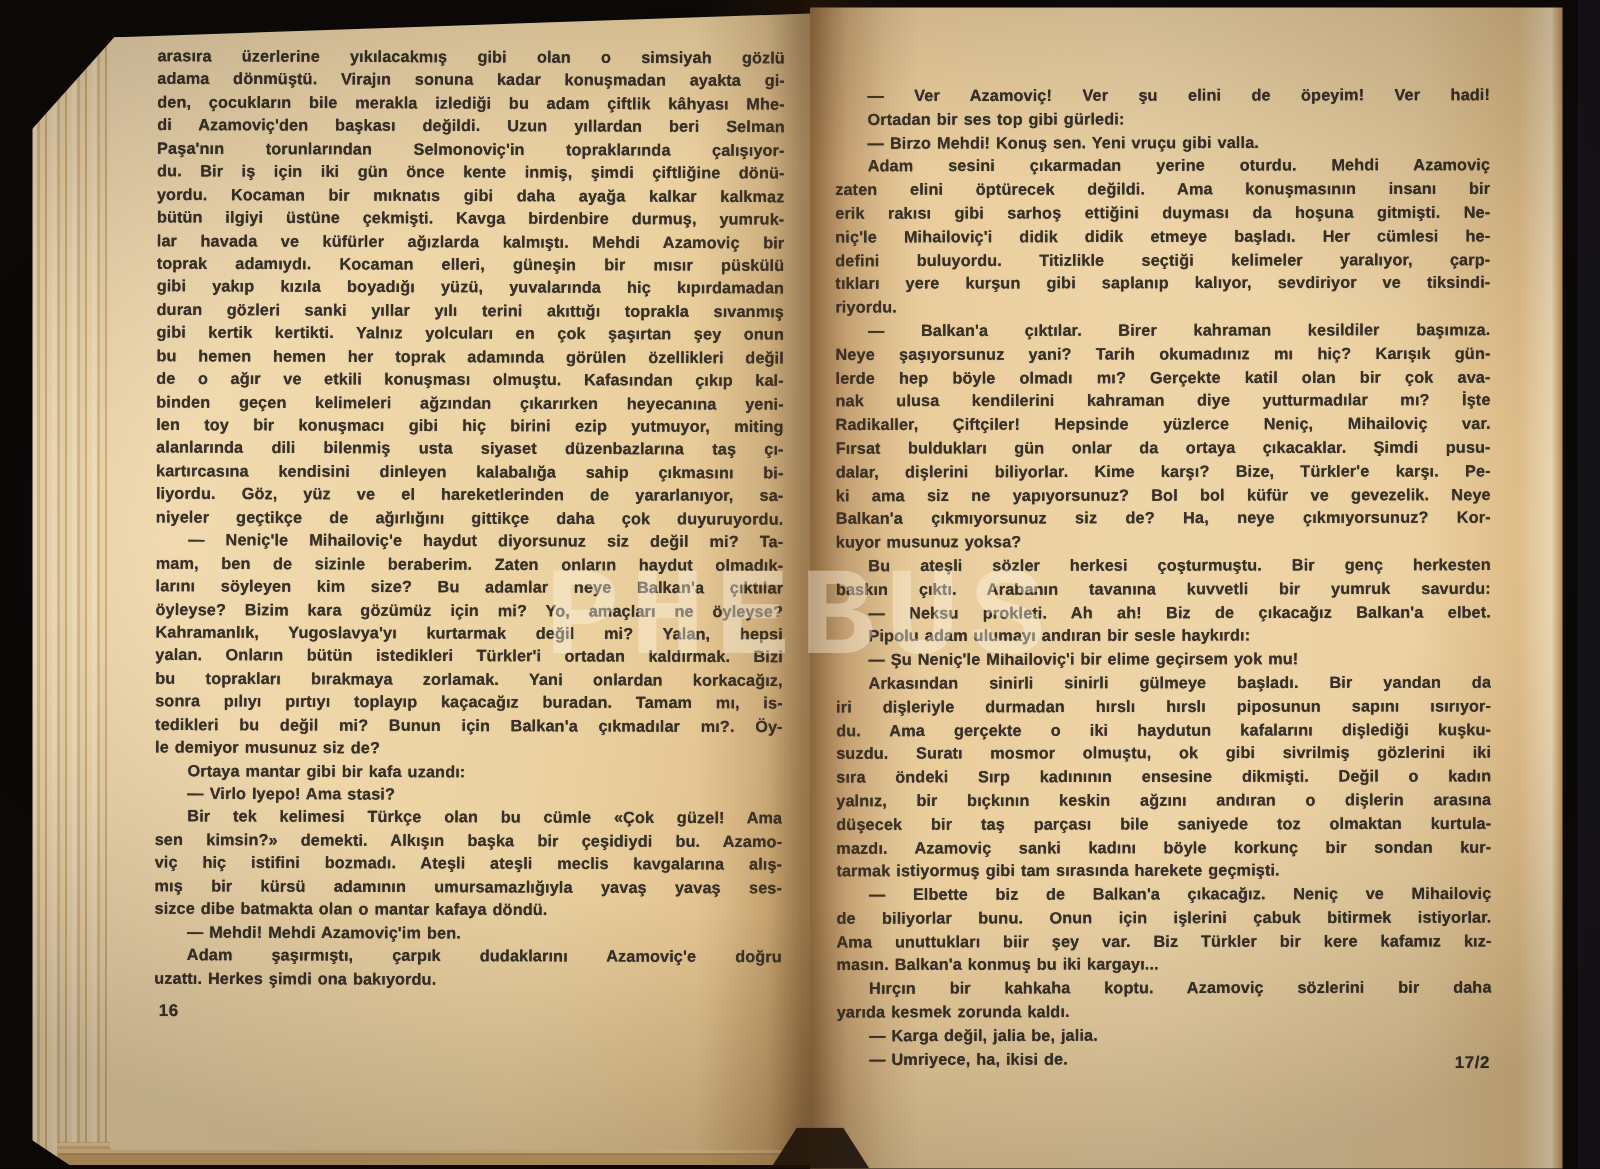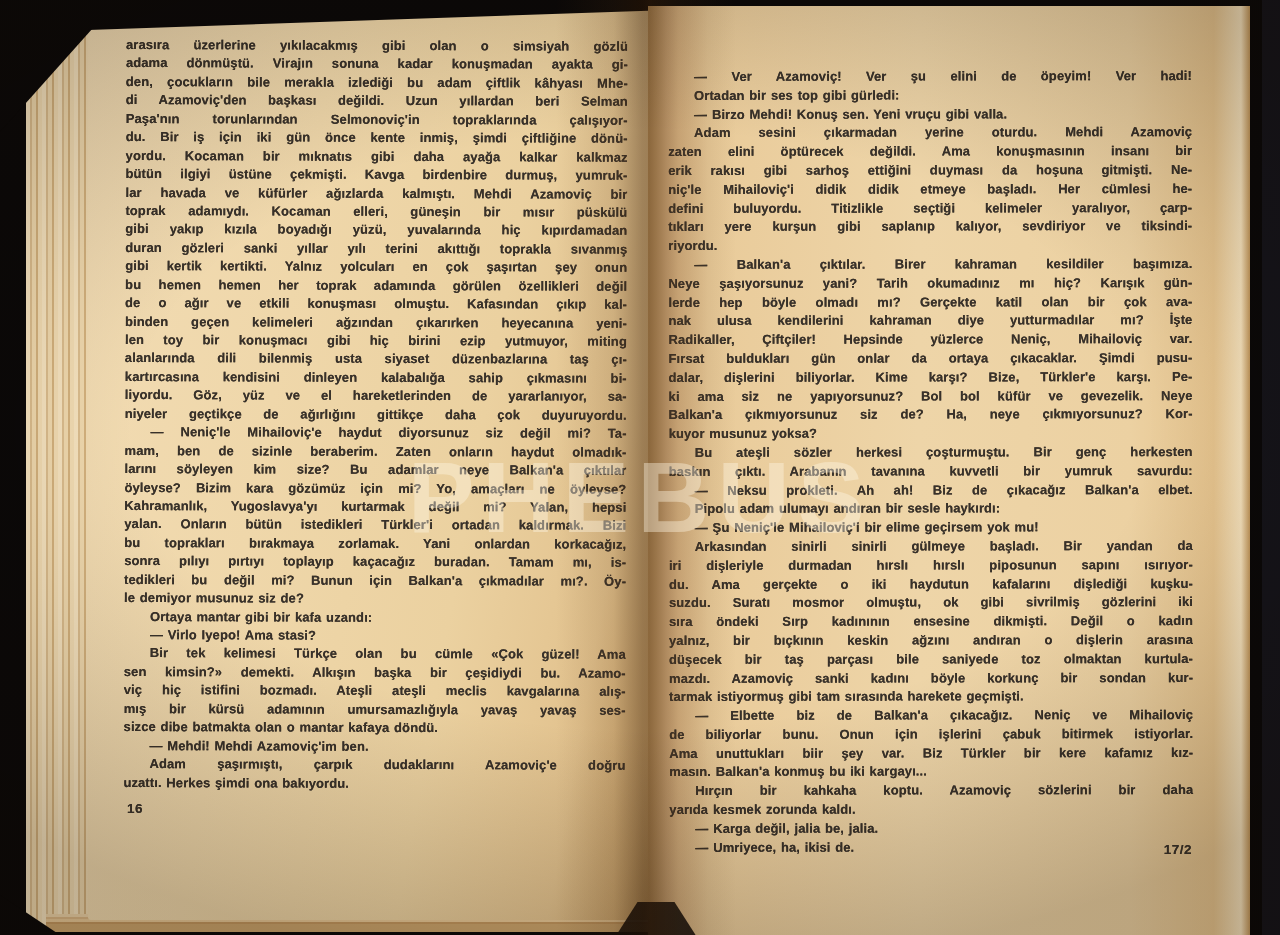--- a/index.html
+++ b/index.html
@@ -49,21 +49,21 @@
   .ln.just{text-align:justify;text-align-last:justify;}
   .ln.ind{text-indent:26px;}
 
   .pagenum{z-index:5;color:#3a332b;font-weight:700;font-size:13.5px;letter-spacing:.5px;
       text-shadow:0 0 .6px rgba(56,48,38,.85);}
   .pagenum-left{left:127px;top:801px;}
   .pagenum-right{left:668px;top:842px;width:524px;text-align:right;}
 
   
   .watermark{left:640px;top:497px;transform:translate(-50%,-50%);z-index:8;pointer-events:none;
-      font-family:Liberation Sans, sans-serif;font-weight:700;font-size:100px;letter-spacing:8px;
+      font-family:Liberation Mono, monospace;font-weight:700;font-size:100px;letter-spacing:8px;
       color:rgba(255,247,230,.40);}
 
   .vignette{inset:0;z-index:7;pointer-events:none;
       background:radial-gradient(ellipse 72% 58% at 50% 46%,rgba(0,0,0,0) 55%,rgba(18,9,0,.22) 100%);}
 </style>
 </head>
 <body>
 
 <div class="scene">
   <div class="abs fan"></div>

